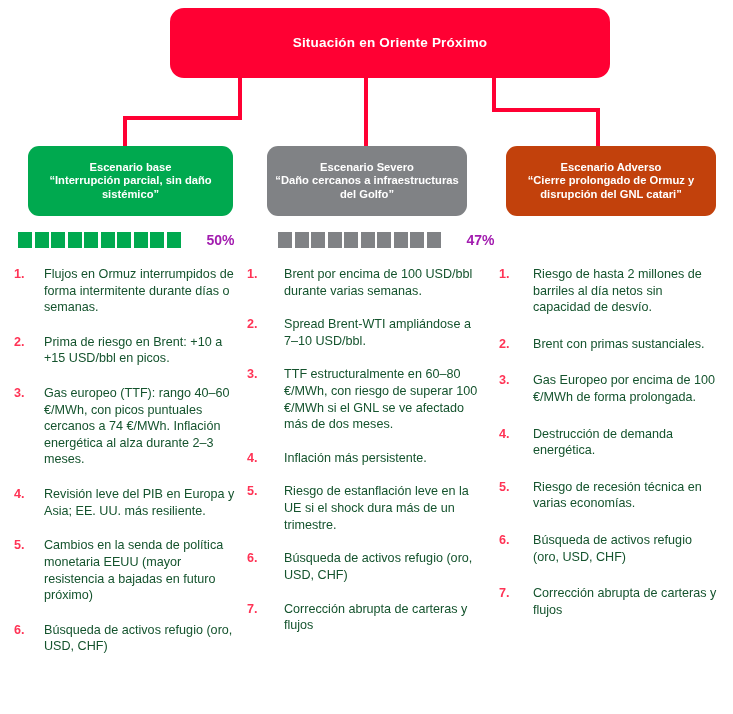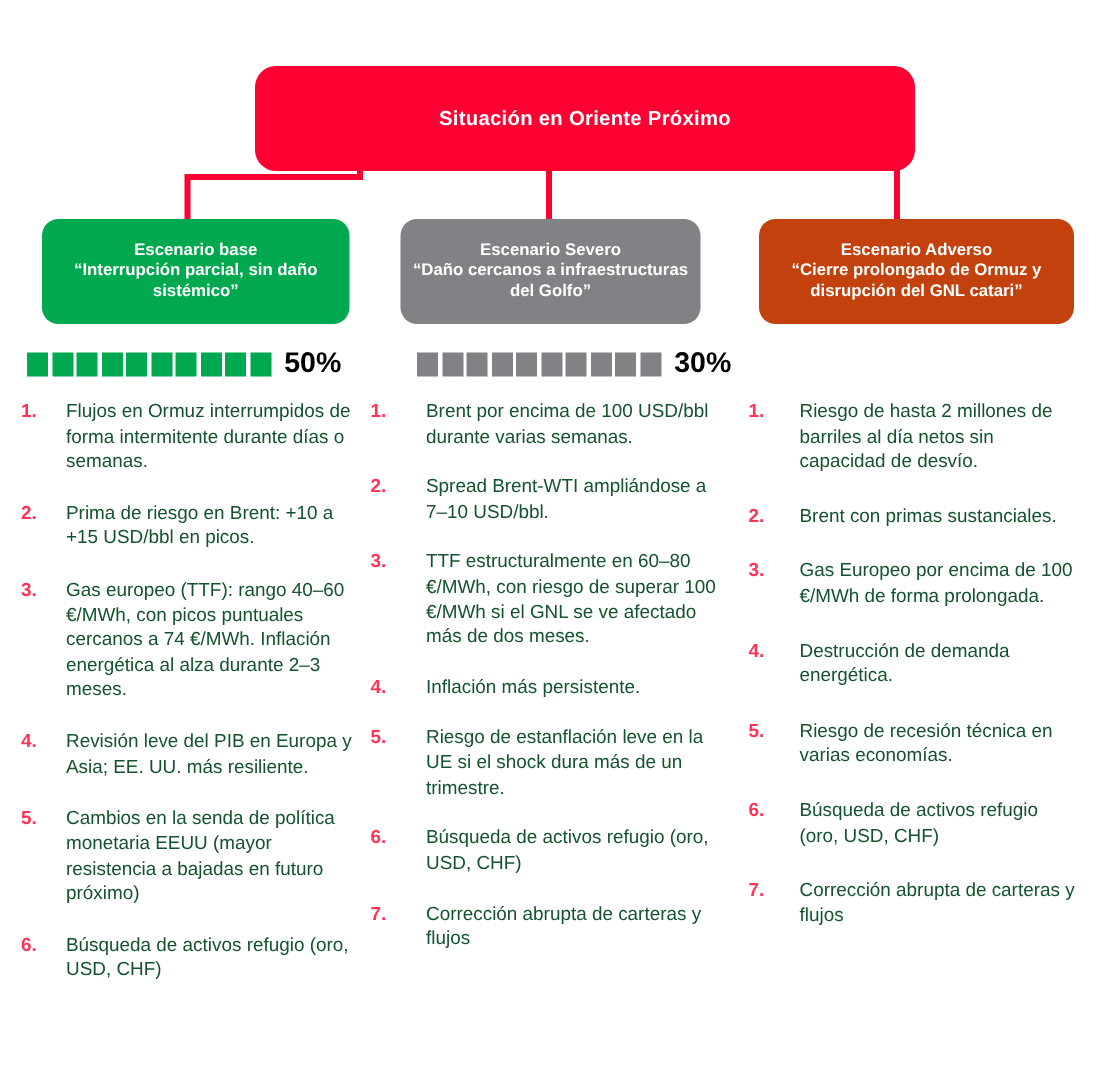--- a/index.html
+++ b/index.html
@@ -29,21 +29,20 @@
     top: 8px;
     width: 440px;
     height: 70px;
     background: #FF0033;
     border-radius: 14px;
     display: flex;
     align-items: center;
     justify-content: center;
     box-sizing: border-box;
     z-index: 3;
-    margin-top: 36px;
   }
   .root-node-label {
     color: #ffffff;
     font-size: 13.5px;
     font-weight: bold;
     letter-spacing: 0.2px;
     text-align: center;
     line-height: 1.2;
   }
 
@@ -117,24 +116,24 @@
 
   .prob-bar {
     display: flex;
     gap: 2.5px;
   }
   .prob-seg {
     width: 14px;
     height: 16px;
   }
   .prob-pct {
-    font-size: 19px;
+    font-size: 14px;
     font-weight: bold;
-    color: #000000;
-    margin-left: 3px;
+    color: #a21caf;
+    margin-left: 20px;
   }
 
   
   .items {
     position: absolute;
     top: 266px;
     left: 14px;
     width: 228px;
   }
   .col-1 .items { left: 247px; width: 232px; left: 2px; }
@@ -244,21 +243,21 @@
             <div class="prob-seg" style="background: rgb(128, 130, 133);"></div>
             <div class="prob-seg" style="background: rgb(128, 130, 133);"></div>
             <div class="prob-seg" style="background: rgb(128, 130, 133);"></div>
             <div class="prob-seg" style="background: rgb(128, 130, 133);"></div>
             <div class="prob-seg" style="background: rgb(128, 130, 133);"></div>
             <div class="prob-seg" style="background: rgb(128, 130, 133);"></div>
             <div class="prob-seg" style="background: rgb(128, 130, 133);"></div>
             <div class="prob-seg" style="background: rgb(128, 130, 133);"></div>
             <div class="prob-seg" style="background: rgb(128, 130, 133);"></div>
           </div>
-        <div class="prob-pct">30%</div>
+        <div class="prob-pct">47%</div>
       </div>
       <div class="items">
           <div class="item">
             <div class="item-num">1.</div>
             <div class="item-text">Brent por encima de 100 USD/bbl durante varias semanas.</div>
           </div>
           <div class="item">
             <div class="item-num">2.</div>
             <div class="item-text">Spread Brent-WTI ampliándose a 7–10 USD/bbl.</div>
           </div>

